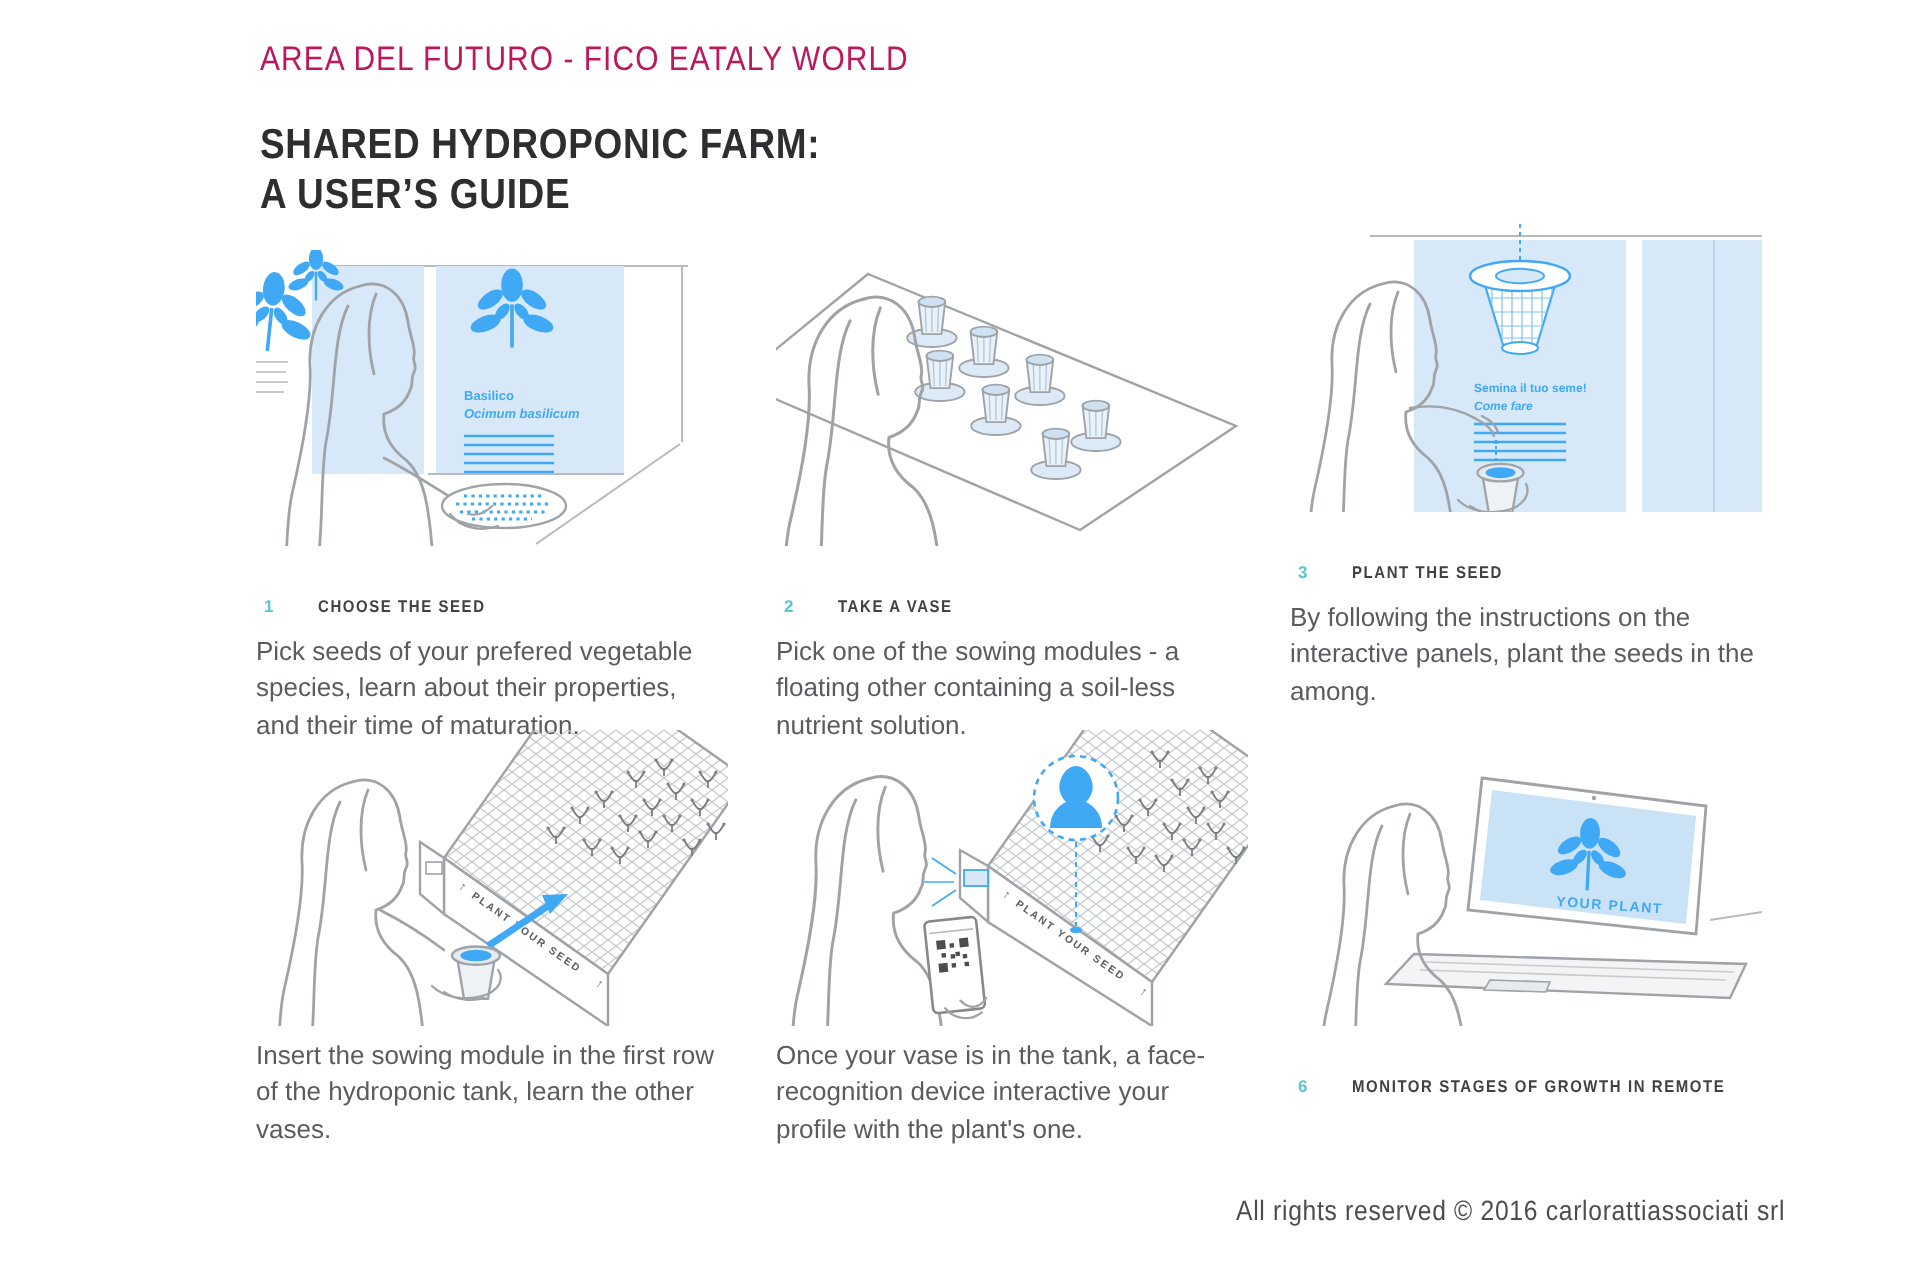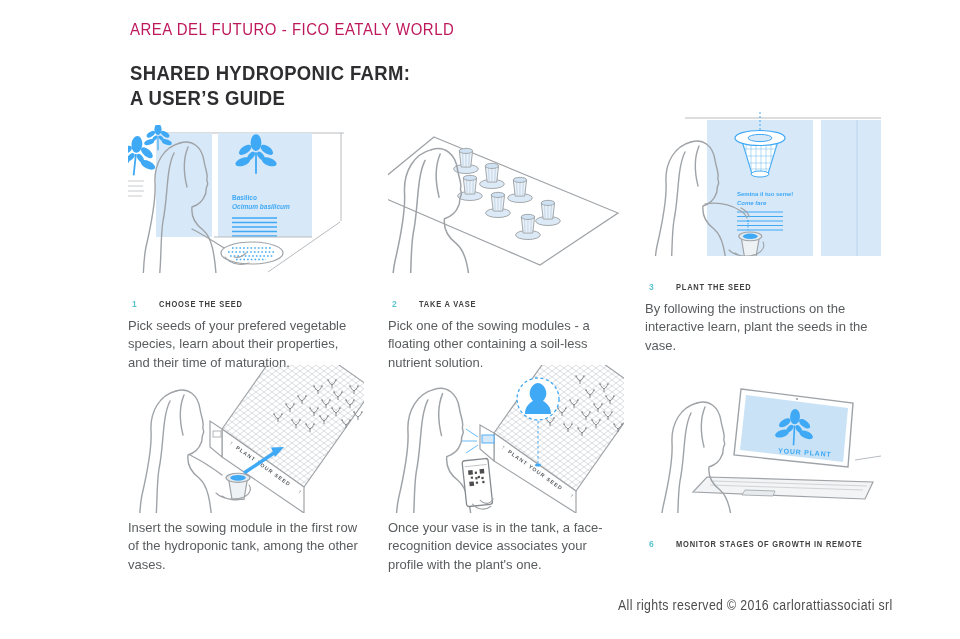--- a/index.html
+++ b/index.html
@@ -146,21 +146,21 @@
         <path d="M60,96 C72,94 84,96 94,102 M94,102 C98,104 101,107 102,110 M96,100 C100,102 103,105 104,108" stroke="#9FA3A7" stroke-width="1.2" fill="none" stroke-linecap="round"></path>
         <circle cx="103" cy="113" r="1" fill="#3FA9F5"></circle>
         <path d="M103,115 L103,122" stroke="#3FA9F5" stroke-width="1" stroke-dasharray="1.5 1.5"></path>
         <use href="#vaseb" transform="translate(88,118) scale(1.15)"></use>
         <path d="M84,142 C90,148 102,150 112,146 C118,143 120,138 118,134 M90,145 C96,149 104,150 110,148" stroke="#9FA3A7" stroke-width="1.1" fill="none" stroke-linecap="round"></path>
       </svg>
     </div>
     <div class="stephead">
       <span class="num">3</span><span class="stitle cond">PLANT THE SEED</span>
     </div>
-    <p class="sdesc">By following the instructions on the interactive learn, plant the seeds in the vase.</p>
+    <p class="sdesc">By following the instructions on the interactive panels, plant the seeds in the among.</p>
   </section>
 
   <section class="cell" style="left:128px;top:365px">
     <div class="illo">
       <svg viewBox="0 0 236 148" width="236" height="148">
         <defs>
           <pattern id="mesh4" width="8" height="6" patternUnits="userSpaceOnUse">
             <path d="M0,3 L4,0 L8,3 L4,6 Z" fill="none" stroke="#C3C8CD" stroke-width="0.6"></path>
           </pattern>
         </defs>
@@ -196,21 +196,21 @@
         <use href="#person" transform="translate(4,18)"></use>
         <path d="M62,90 C74,96 86,104 94,110" stroke="#9FA3A7" stroke-width="1.3" fill="none" stroke-linecap="round"></path>
         <g>
           <line x1="116" y1="108" x2="146" y2="88" stroke="#3FA9F5" stroke-width="3.5"></line>
           <polygon points="156,82 147,92 143,82.5" fill="#3FA9F5"></polygon>
         </g>
         <use href="#vaseb" transform="translate(92,102) scale(1.2)"></use>
         <path d="M88,128 C94,134 106,136 116,132 C122,129 124,124 121,120 M94,131 C100,135 108,136 114,134" stroke="#9FA3A7" stroke-width="1.1" fill="none" stroke-linecap="round"></path>
       </svg>
     </div>
-    <p class="sdesc">Insert the sowing module in the first row of the hydroponic tank, among the other vases.</p>
+    <p class="sdesc">Insert the sowing module in the first row of the hydroponic tank, learn the other vases.</p>
   </section>
 
   <section class="cell" style="left:388px;top:365px">
     <div class="illo">
       <svg viewBox="0 0 236 148" width="236" height="148">
         <defs>
           <pattern id="mesh5" width="8" height="6" patternUnits="userSpaceOnUse">
             <path d="M0,3 L4,0 L8,3 L4,6 Z" fill="none" stroke="#C3C8CD" stroke-width="0.6"></path>
           </pattern>
         </defs>
@@ -263,21 +263,21 @@
               <rect x="13" y="12" width="2.2" height="2.2"></rect>
             <rect x="6.5" y="12" width="2.2" height="2.2"></rect>
               <rect x="12.5" y="8" width="2.2" height="2.2"></rect>
             <rect x="2" y="6.5" width="2.2" height="2.2"></rect>
               <rect x="6.5" y="7.5" width="2.2" height="2.2"></rect>
           </g>
           <path d="M6,44 C10,50 18,52 24,48 M14,41 C18,46 23,46 27,41" stroke="#9FA3A7" stroke-width="1.1" fill="none" stroke-linecap="round"></path>
         </g>
       </svg>
     </div>
-    <p class="sdesc">Once your vase is in the tank, a face-recognition device associates your profile with the plant's one.</p>
+    <p class="sdesc">Once your vase is in the tank, a face-recognition device interactive your profile with the plant's one.</p>
   </section>
 
   <section class="cell" style="left:645px;top:365px">
     <div class="illo">
       <svg viewBox="0 0 236 148" width="236" height="148">
         <line x1="210" y1="95" x2="236" y2="91" stroke="#B7BBBF" stroke-width="1"></line>
         <g>
           <polygon points="96,24 208,38 203,102 89,90" fill="#ffffff" stroke="#9FA3A7" stroke-width="1.4"></polygon>
           <polygon points="101,30 203,43 198,97 95,85" fill="#C9E2F6"></polygon>
           <circle cx="152" cy="34" r="1.1" fill="#9FA3A7"></circle>

